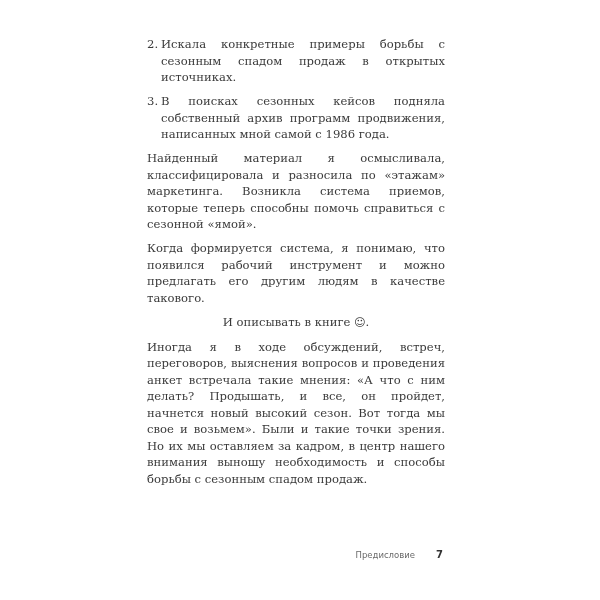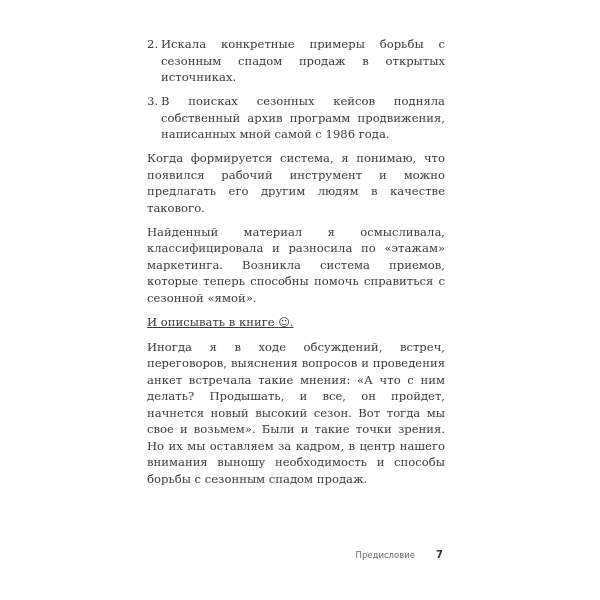--- a/index.html
+++ b/index.html
@@ -37,22 +37,21 @@
   }
   .list-num {
     position: absolute;
     left: 0;
     top: 0;
   }
   .para {
     margin: 0 0 7.5px 0;
   }
   .para.no-justify {
-    text-align: left;
-    text-decoration: underline;
+    text-align: center;
   }
   em {
     font-style: italic;
   }
   .smiley {
     font-family: "DejaVu Sans", sans-serif;
     font-size: 11px;
   }
   .footer {
     position: absolute;
@@ -86,22 +85,22 @@
     <li class="list-item">
       <span class="list-num">2.</span>
       <span>Искала конкретные примеры борьбы с сезонным спадом продаж в открытых источниках.</span>
     </li>
     <li class="list-item">
       <span class="list-num">3.</span>
       <span>В поисках сезонных кейсов подняла собственный ар­хив программ продвижения, написанных мной самой с 1986 года.</span>
     </li>
   </ul>
 
+  <p class="para">Найденный материал я осмысливала, классифицировала и разносила по «этажам» маркетинга. Возникла система приемов, которые теперь способны помочь справиться с се­зонной «ямой».</p>
   <p class="para">Когда формируется система, я понимаю, что появился ра­бочий инструмент и можно предлагать его другим людям в качестве таково­го.</p>
-  <p class="para">Найденный материал я осмысливала, классифицировала и разносила по «этажам» маркетинга. Возникла система приемов, которые теперь способны помочь справиться с се­зонной «ямой».</p>
   <p class="para no-justify">
     <span>И описывать в книге</span>
     <span class="smiley">☺</span><span>.</span>
   </p>
   <p class="para">Иногда я в ходе обсуждений, встреч, переговоров, выясне­ния вопросов и проведения анкет встречала такие мнения: «А что с ним делать? Продышать, и все, он пройдет, начнется новый высокий сезон. Вот тогда мы свое и возьмем». Были и такие точки зрения. Но их мы оставляем за кадром, в центр нашего внимания выношу необходимость и способы борьбы с сезонным спадом продаж.</p>
 
 </div>
 
 <div class="footer">
   <span class="footer-section">Предисловие</span>

